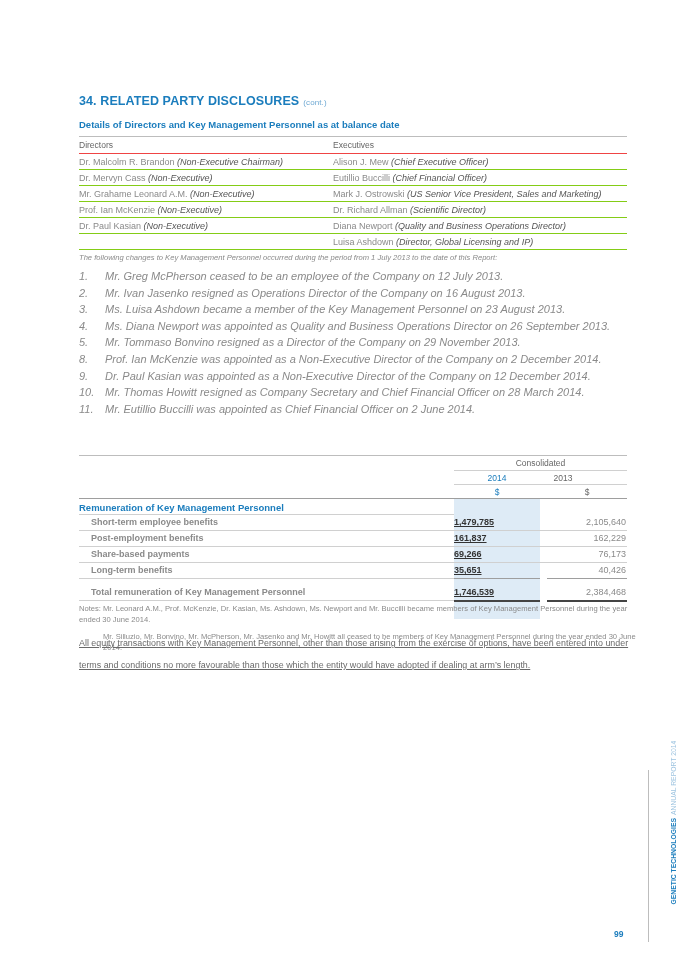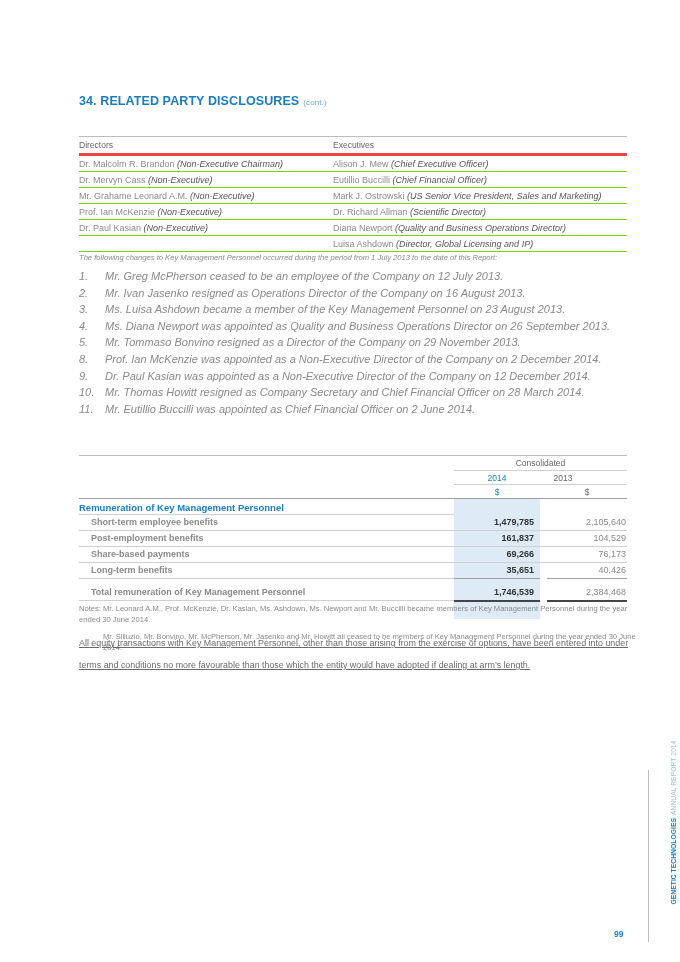--- a/index.html
+++ b/index.html
@@ -8,35 +8,35 @@
   .page { position: absolute; left: 0; top: 0; width: 680px; height: 962px; }
 
   .h-section { position: absolute; left: 79px; top: 94px; font-size: 12.5px; font-weight: bold;
                color: #1b7dbd; letter-spacing: 0.1px; }
   .h-section .cont { font-weight: normal; font-size: 8px; color: #6fa9d3; margin-left: 4px; }
   .h-sub { position: absolute; left: 79px; top: 119px; font-size: 9.5px; font-weight: bold; color: #1b7dbd; }
 
   
   .dir-table { position: absolute; left: 79px; top: 136px; width: 548px; border-collapse: collapse; font-size: 9px; }
   .dir-table th { text-align: left; font-weight: normal; color: #666; height: 16px; padding: 0;
-                  border-top: 1px solid #bdbdbd; border-bottom: 3px solid #ef4444; font-size: 8.5px; }
+                  border-top: 1px solid #bdbdbd; border-bottom: 1px solid #ef4444; font-size: 8.5px; }
   .dir-table td { height: 15px; padding: 0; border-bottom: 1px solid #84cc16; color: #8a8a8a; white-space: nowrap; }
   .dir-table td i { color: #555; }
   .dir-table .col1 { width: 254px; }
 
   .intro { position: absolute; left: 79px; top: 253px; font-size: 7.6px; font-style: italic; color: #8a8a8a; }
   .changes { position: absolute; left: 79px; top: 270px; margin: 0; padding: 0; list-style: none; }
   .changes li { height: 16.6px; font-size: 11px; font-style: italic; color: #8a8a8a; white-space: nowrap; }
   .changes .num { display: inline-block; width: 26px; }
 
   
   .rem { position: absolute; left: 79px; top: 455px; width: 548px; }
   .rem-row { position: relative; height: 15px; font-size: 9px; }
   .rem .label { position: absolute; left: 12px; top: 2px; color: #8a8a8a; font-weight: bold; }
-  .rem .v14 { position: absolute; left: 375px; width: 80px; text-align: right; top: 2px; font-weight: bold; color: #333; }
+  .rem .v14 { position: absolute; left: 375px; width: 80px; text-align: left; top: 2px; font-weight: bold; color: #333; text-decoration: underline; }
   .rem .v13 { position: absolute; left: 468px; width: 79px; text-align: right; top: 2px; color: #8a8a8a; }
   .shade { position: absolute; left: 375px; width: 86px; background: #deebf6; }
   .line { position: absolute; height: 1px; background: #d0d0d0; }
 
   .notes { position: absolute; left: 79px; top: 603px; width: 560px; font-size: 7.6px; color: #8a8a8a; line-height: 11px; }
   .notes .lbl { display: inline-block; width: 24px; }
   .notes .para { padding-left: 24px; margin-bottom: 6px; }
   .body-text { position: absolute; left: 79px; top: 632px; width: 560px; font-size: 8.9px; color: #6a6a6a; line-height: 22px; text-decoration: underline; }
 
   .side { position: absolute; left: 648px; top: 770px; width: 1px; height: 172px; background: #bdbdbd; }
@@ -47,20 +47,21 @@
   .page-num { position: absolute; left: 614px; top: 929px; font-size: 8.5px; font-weight: bold; color: #1b7dbd; text-align: center; }
 </style>
 </head>
 <body>
 
 <div class="page">
 
   <div class="h-section">
     <span>34. RELATED PARTY DISCLOSURES</span><span class="cont">(cont.)</span>
   </div>
+  <div class="h-sub">Details of Directors and Key Management Personnel as at balance date</div>
 
   <table class="dir-table">
     <thead>
       <tr>
         <th class="col1">Directors</th>
         <th>Executives</th>
       </tr>
     </thead>
     <tbody>
       <tr>
@@ -121,21 +122,21 @@
 
     <div class="rem-row" style="position:absolute;top:60px;left:0;width:548px;">
       <span class="label">Short-term employee benefits</span>
       <span class="v14">1,479,785</span>
       <span class="v13">2,105,640</span>
     </div>
     <div class="line" style="left:0;width:548px;top:75px;"></div>
     <div class="rem-row" style="position:absolute;top:76px;left:0;width:548px;">
       <span class="label">Post-employment benefits</span>
       <span class="v14">161,837</span>
-      <span class="v13">104,529</span>
+      <span class="v13">162,229</span>
     </div>
     <div class="line" style="left:0;width:548px;top:91px;"></div>
     <div class="rem-row" style="position:absolute;top:92px;left:0;width:548px;">
       <span class="label">Share-based payments</span>
       <span class="v14">69,266</span>
       <span class="v13">76,173</span>
     </div>
     <div class="line" style="left:0;width:548px;top:107px;"></div>
     <div class="rem-row" style="position:absolute;top:108px;left:0;width:548px;">
       <span class="label">Long-term benefits</span>

